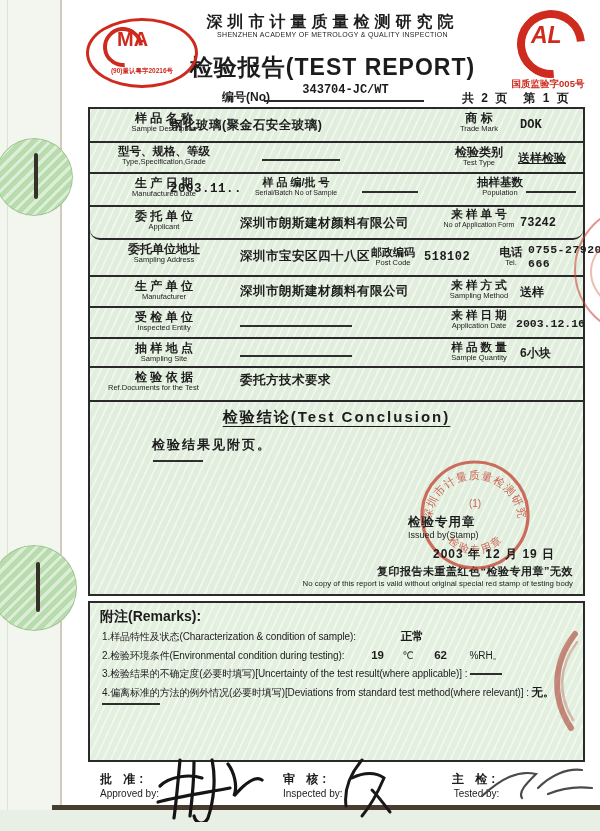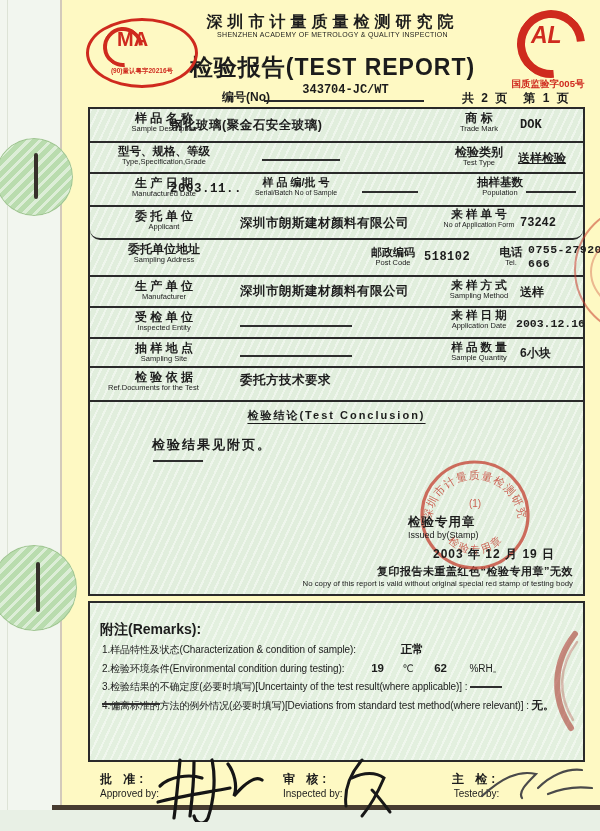--- a/index.html
+++ b/index.html
@@ -1,17 +1,17 @@
 <!DOCTYPE html>
 <html><head>
 <meta charset="utf-8">
 <style>
   html,body{margin:0;padding:0;background:#d8d4cc;}
   .page{position:relative;width:600px;height:831px;overflow:hidden;
-        background:#fef9c3;font-family:"Liberation Sans","DejaVu Sans",sans-serif;color:#1c1c1c;}
+        background:#ffffff;font-family:"Liberation Sans","DejaVu Sans",sans-serif;color:#1c1c1c;}
   
   .left-strip{position:absolute;left:0;top:0;width:60px;height:811px;background:#f2f6ef;border-right:2px solid #d3cabb;}
   .left-strip-inner{position:absolute;left:7px;top:0;width:1px;height:811px;background:#dde3d6;}
   .hole{position:absolute;border-radius:50%;z-index:3;
         background-color:#b9dcae;
         background-image:repeating-linear-gradient(135deg, rgba(255,255,255,.5) 0 3px, rgba(255,255,255,0) 3px 8px);
         box-shadow:inset 0 0 0 1px #9fc491;}
   .slit{position:absolute;width:4px;border-radius:2px;background:#36302a;z-index:4;}
   
   .bottom-bar{position:absolute;left:52px;top:805px;width:548px;height:5px;background:#473c30;z-index:6;}
@@ -42,35 +42,35 @@
   .cn{font-weight:bold;font-size:12px;line-height:13px;white-space:nowrap;}
   .en{font-size:7.5px;line-height:8.5px;}
   .val{position:absolute;top:8px;font-weight:bold;font-size:12.5px;letter-spacing:.5px;white-space:nowrap;}
   .mono{font-family:"Liberation Mono","DejaVu Sans Mono",monospace;}
   .rlab{position:absolute;left:350px;width:78px;text-align:center;top:3px;}
   .rval{position:absolute;left:430px;top:9px;font-weight:bold;font-size:12px;white-space:nowrap;}
   .mlab{position:absolute;text-align:center;top:3px;}
   .dash{position:absolute;border-bottom:2px solid #2e2e2e;}
   
   .concl{position:relative;height:192px;}
-  .concl-title{position:absolute;top:6px;left:0;right:0;text-align:center;font-size:11px;font-weight:bold;letter-spacing:2px;
+  .concl-title{position:absolute;top:6px;left:0;right:0;text-align:center;font-size:15px;font-weight:bold;letter-spacing:2px;
                text-decoration:underline;text-underline-offset:4px;}
   .concl-body{position:absolute;top:34px;left:62px;font-size:13px;font-weight:bold;letter-spacing:2px;}
   .concl-dash{left:63px;top:58px;width:50px;}
   .seal-svg{position:absolute;left:327px;top:55px;width:116px;height:116px;z-index:1;}
   .stamp-cn{position:absolute;left:318px;top:112px;font-size:12.5px;font-weight:bold;letter-spacing:1px;z-index:2;}
   .stamp-en{position:absolute;left:318px;top:128px;font-size:9px;z-index:2;}
   .stamp-date{position:absolute;left:343px;top:144px;font-size:12px;font-weight:bold;letter-spacing:1px;z-index:2;}
   .notice-cn{position:absolute;right:10px;top:162px;font-size:11px;font-weight:bold;letter-spacing:.5px;}
   .notice-en{position:absolute;right:10px;top:177px;font-size:7.8px;}
   
   .remarks{position:absolute;left:88px;top:601px;width:497px;height:161px;border:2px solid #2a2a2a;box-sizing:border-box;
            background-color:#e3f0df;
            background-image:repeating-linear-gradient(115deg, rgba(255,255,255,.45) 0 2px, rgba(255,255,255,0) 2px 7px);}
-  .rem-title{margin:18px 0 3px 10px;font-size:14px;font-weight:bold;}
+  .rem-title{margin:5px 0 3px 10px;font-size:14px;font-weight:bold;}
   .rline{margin:0 0 4px 12px;font-size:10px;letter-spacing:-.1px;line-height:14px;white-space:nowrap;}
   .rem-val{font-weight:bold;font-size:11.5px;}
   .dash-inline{display:inline-block;width:32px;border-bottom:2px solid #2e2e2e;vertical-align:middle;}
   .rem-dash{left:12px;top:100px;width:58px;}
   
   .sig-block{position:absolute;top:771px;z-index:6;}
   .sig-cn{font-size:12px;font-weight:bold;letter-spacing:4px;white-space:nowrap;}
   .sig-en{font-size:10px;white-space:nowrap;}
   .sig-svg{position:absolute;z-index:7;}
   
@@ -168,20 +168,21 @@
         <div class="en" style="font-size:7px;">No of Application Form</div>
       </div>
       <div class="rval mono">73242</div>
     </div>
 
     <div class="frow" style="height:35px;">
       <div class="lab">
         <div class="cn">委托单位地址</div>
         <div class="en">Sampling Address</div>
       </div>
+      <div class="val" style="left:150px;">深圳市宝安区四十八区</div>
       <div class="mlab" style="left:274px;width:58px;top:6px;">
         <div class="cn" style="font-size:11px;">邮政编码</div>
         <div class="en">Post Code</div>
       </div>
       <div class="val mono" style="left:334px;top:10px;font-size:12px;">518102</div>
       <div class="mlab" style="left:404px;width:34px;top:6px;">
         <div class="cn" style="font-size:11.5px;">电话</div>
         <div class="en">Tel.</div>
       </div>
       <div class="val mono" style="left:438px;top:3px;font-size:11.5px;">0755-27920</div>

